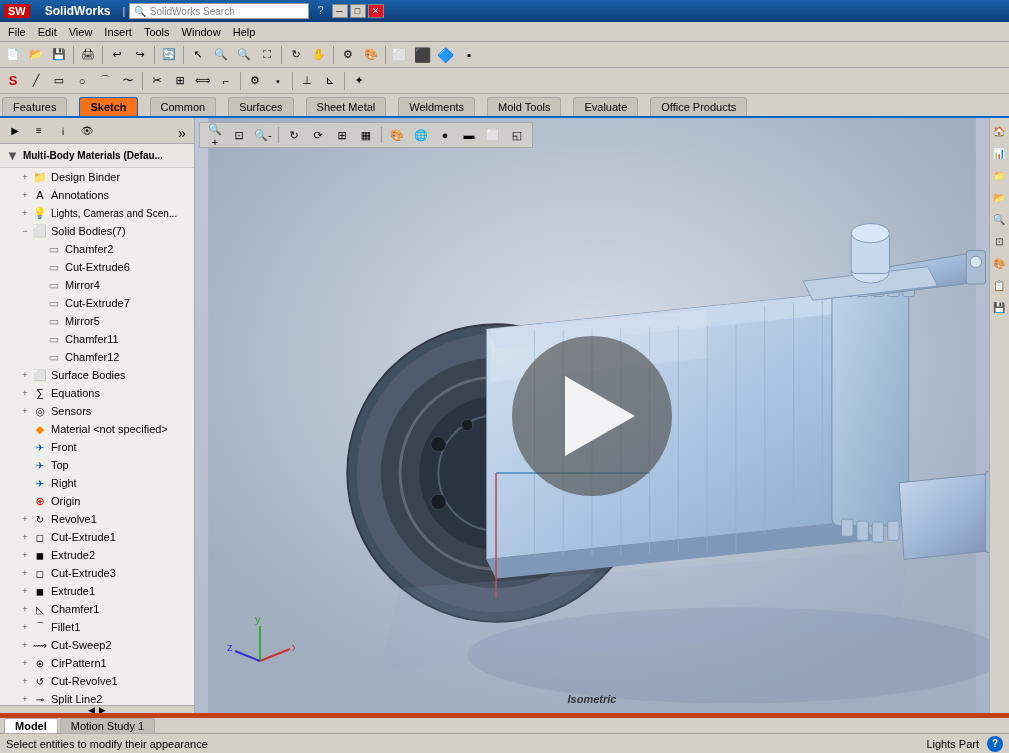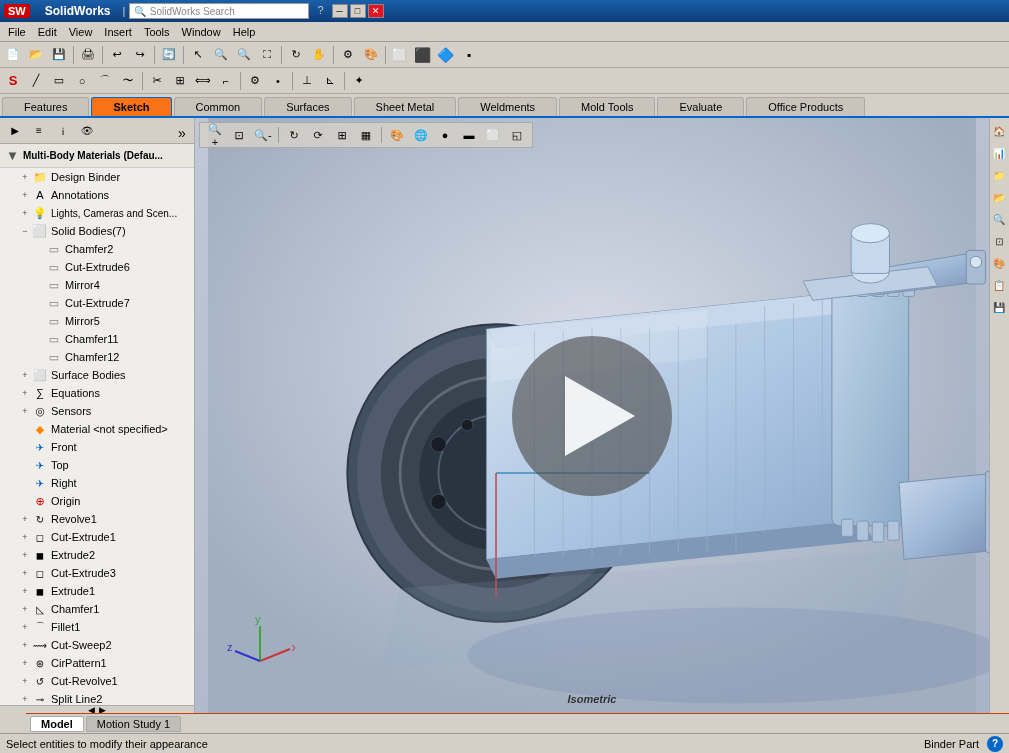--- a/index.html
+++ b/index.html
@@ -55,27 +55,27 @@
     
     #tabbar {
       height: 24px;
       background: #d4d0c8;
       display: flex;
       align-items: flex-end;
       border-bottom: 2px solid #0066cc;
       padding-left: 2px;
     }
     .tab {
-      padding: 3px 21px;
+      padding: 3px 10px;
       font-size: 11px;
       cursor: pointer;
       border: 1px solid #aaa;
       border-bottom: none;
       background: #c8c4bc;
-      margin-right: 2px;
+      margin-right: 12px;
       border-radius: 3px 3px 0 0;
     }
     .tab.active {
       background: #f97316;
       border-color: #0066cc;
       font-weight: bold;
       color: #000;
     }
 
     
@@ -227,24 +227,23 @@
       border-left: 70px solid rgba(255,255,255,0.9);
       margin-left: 15px;
     }
 
     
     #bottomtabs {
       height: 20px;
       background: #d4d0c8;
       display: flex;
       align-items: center;
-      border-top: 1px solid #c2410c;
+      border-top: 5px solid #c2410c;
       padding-left: 4px;
       gap: 2px;
-      margin-left: 26px;
     }
     .btab {
       padding: 1px 10px;
       font-size: 11px;
       border: 1px solid #aaa;
       background: #c0bdb6;
       cursor: pointer;
       border-radius: 2px 2px 0 0;
     }
     .btab.active { background: white; font-weight: bold; }
@@ -743,16 +742,16 @@
 </div>
 
 <div id="bottomtabs">
   <div class="btab active">Model</div>
   <div class="btab">Motion Study 1</div>
 </div>
 
 <div id="statusbar">
   <span>Select entities to modify their appearance</span>
   <div class="right">
-    <span>Binder Part</span>
+    <span>Lights Part</span>
     <div class="help-btn">?</div>
   </div>
 </div>
 
 </body></html>

